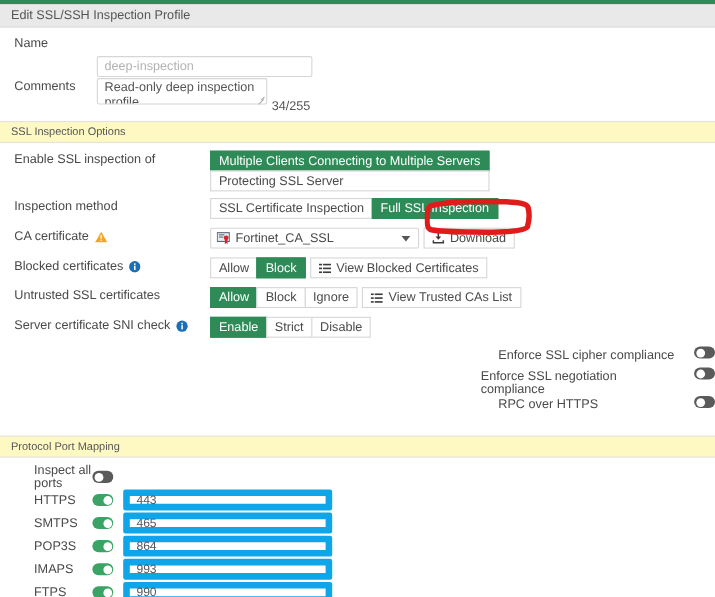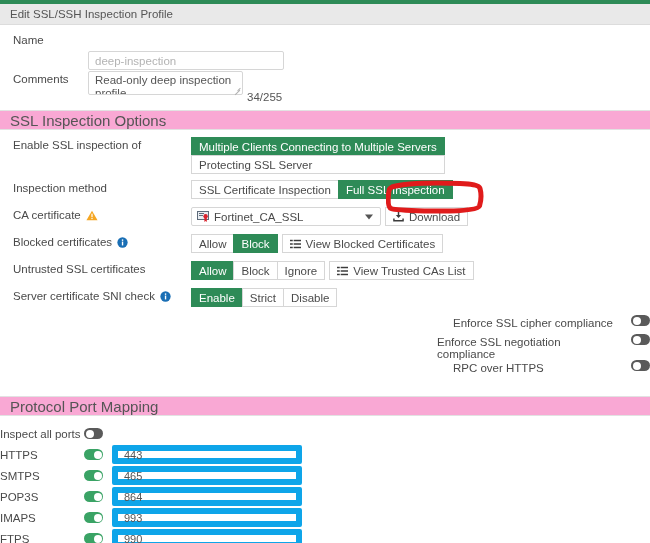--- a/index.html
+++ b/index.html
@@ -24,28 +24,28 @@
     background: #e9e9e9;
     border-bottom: 1px solid #dcdcdc;
     display: flex; align-items: center;
     padding-left: 10px;
     color: #555;
     font-size: 11.5px;
   }
 
   
   .section-head {
-    background: #f9a8d4;
+    background: #fef9c3;
     border-top: 1px solid #e2e2e2;
     border-bottom: 1px solid #e2e2e2;
     height: 20px;
     display: flex; align-items: center;
     padding-left: 10px;
     color: #555;
-    font-size: 15px;
+    font-size: 10px;
   }
 
   
   .pad { padding: 7px 0 6px 0; }
   .row {
     display: flex; align-items: flex-start;
     min-height: 20px;
     margin-bottom: 1px;
   }
   .row.tight { margin-bottom: 0; justify-content: flex-end; }
@@ -197,21 +197,21 @@
   
   .ico { display: inline-flex; align-items: center; justify-content: center; flex: none; }
   .info-ico { width: 11px; height: 11px; }
   .warn-ico { width: 12px; height: 11px; }
   .cert-ico { width: 12px; height: 12px; }
   .list-ico { width: 11px; height: 10px; }
   .dl-ico { width: 11px; height: 11px; }
 
   
   .port-row { display: flex; align-items: center; height: 21px; }
-  .port-lbl { width: 84px; padding-left: 0; color: #4a4a4a; font-size: 11.5px; }
+  .port-lbl { width: 84px; padding-left: 31px; color: #4a4a4a; font-size: 11.5px; }
   .port-tog { width: 28px; display: flex; }
   .port-box {
     width: 190px; height: 19px;
     border: 6px solid #0ea5e9;
     background: #fff; border-radius: 2px;
     padding: 0 6px; font-size: 11px;
     color: #555; display: flex; align-items: center; text-align: center;
   }
   .port-static { font-size: 11.5px; color: #b3b3b3; padding-left: 2px; }
 

